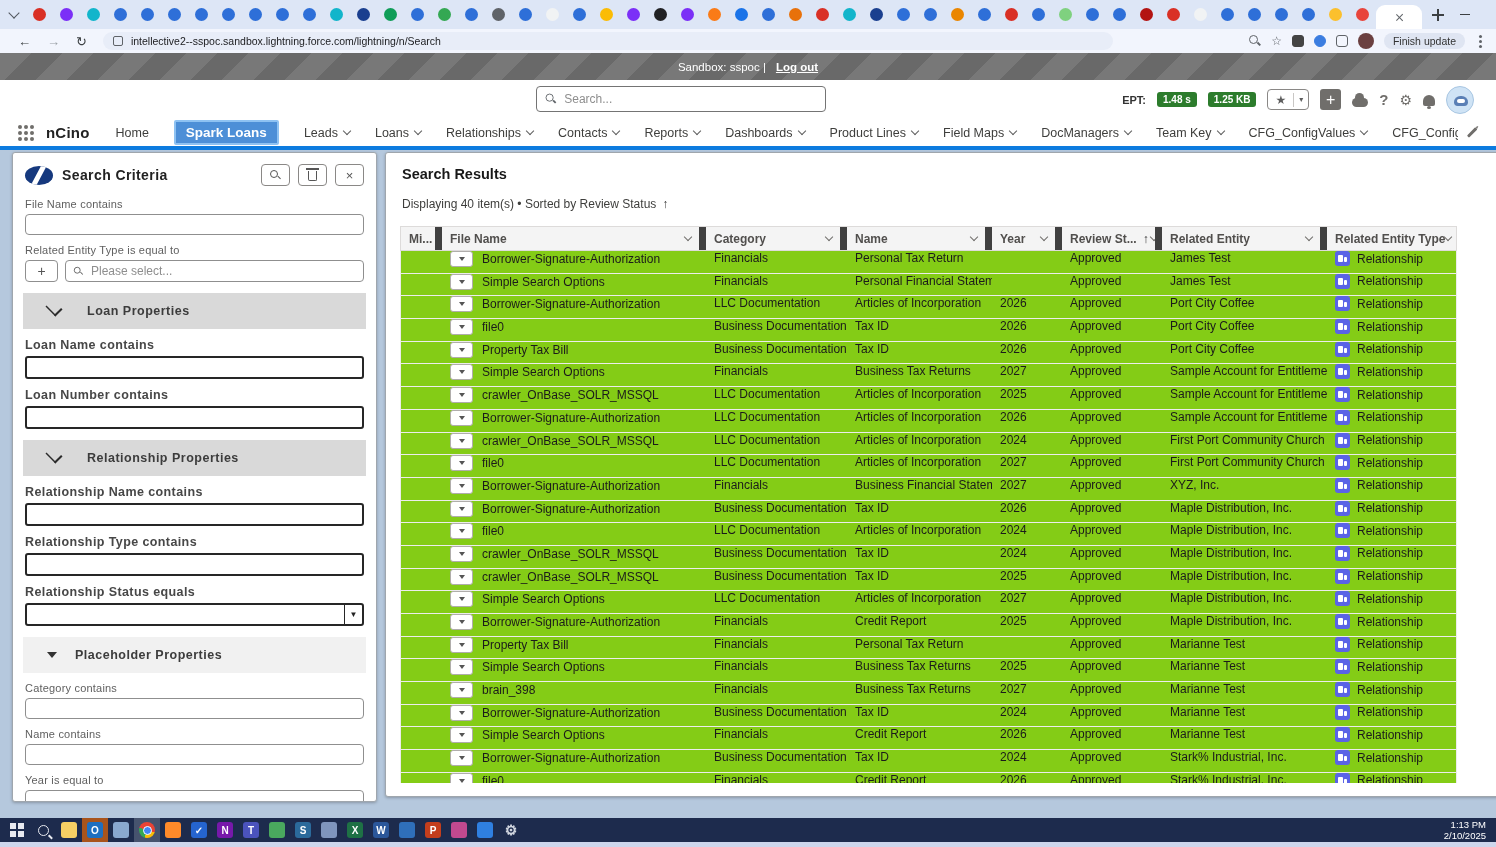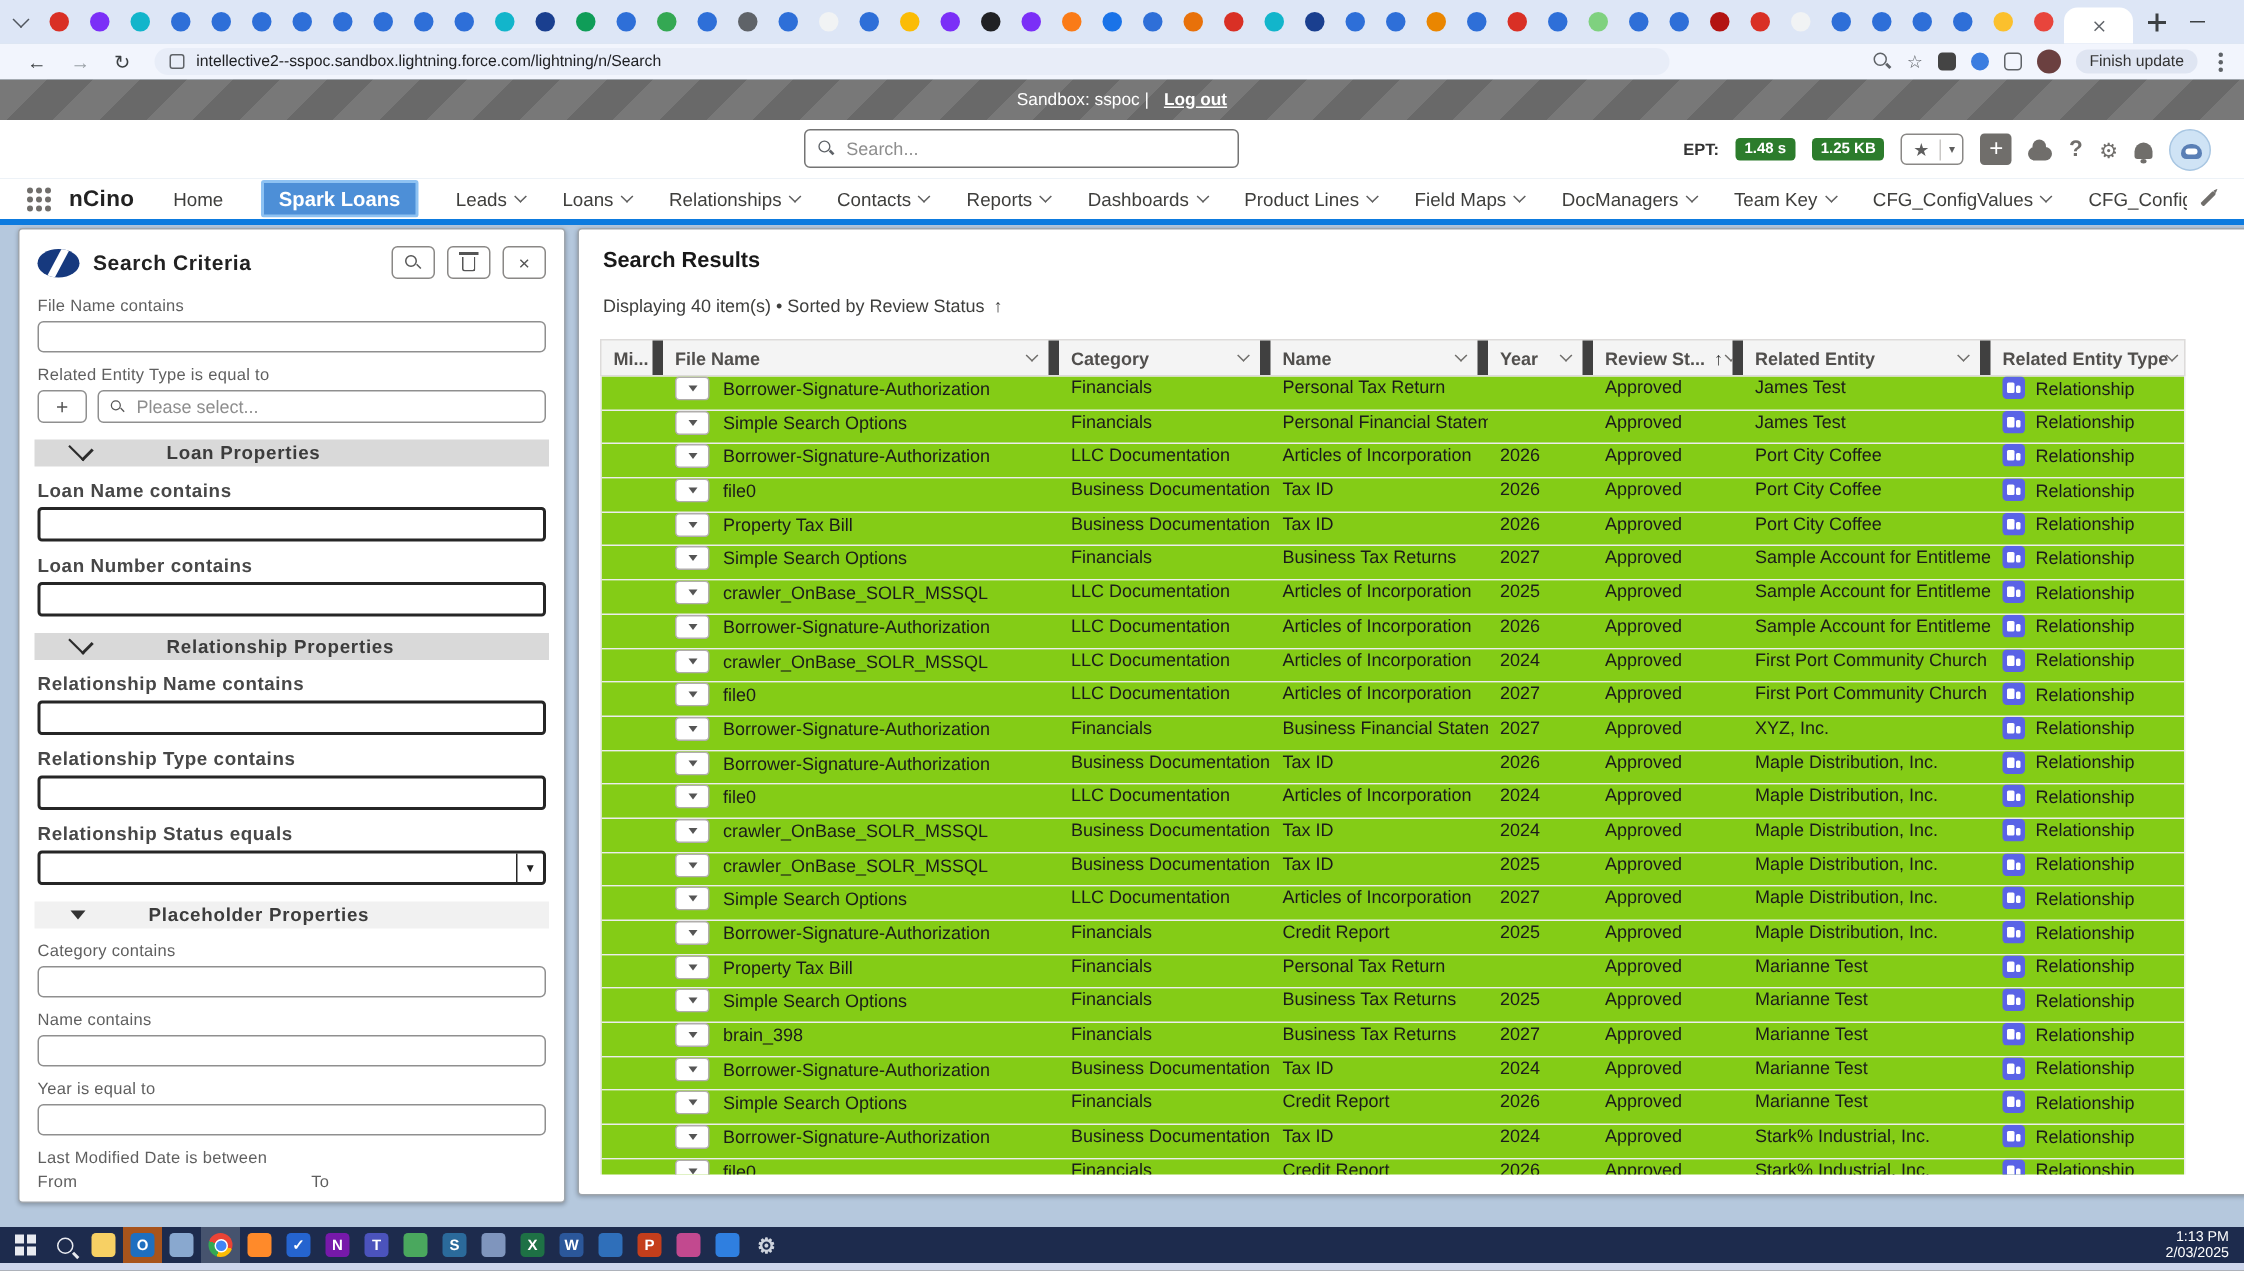--- a/index.html
+++ b/index.html
@@ -97,21 +97,21 @@
   .mag2:after{content:"";position:absolute;left:7px;top:7px;width:4px;height:1.4px;background:#555;transform:rotate(45deg);}
   .trash{position:relative;width:9px;height:10px;border:1.3px solid #555;border-top:none;border-radius:0 0 2px 2px;margin-top:2px;}
   .trash:before{content:"";position:absolute;left:-3px;top:-3px;width:13px;height:1.5px;background:#555;}
   .xglyph{font-size:13px;color:#555;line-height:1;}
   .f-label{font-size:11px;color:#5f5f5f;letter-spacing:.2px;margin:9px 0 4px 0;}
   .in-light{width:100%;height:21px;border:1px solid #8f8f8f;border-radius:4px;background:#fff;outline:none;padding:0 6px;font-size:12px;}
   .ret-row{display:flex;gap:7px;}
   .plus-btn{width:33px;height:22px;border:1px solid #8f8f8f;border-radius:4px;background:#fff;font-size:14px;color:#555;display:flex;align-items:center;justify-content:center;}
   .combo{flex:1;height:22px;border:1px solid #8f8f8f;border-radius:4px;display:flex;align-items:center;padding:0 7px;gap:7px;}
   .combo .ph{font-size:12px;color:#8e8e8e;}
-  .sec-hdr{height:18px;display:flex;align-items:center;margin:11px -2px 0 -2px;padding-left:24px;gap:24px;}
+  .sec-hdr{height:36px;display:flex;align-items:center;margin:11px -2px 0 -2px;padding-left:24px;}
   .sec-hdr.dark{background:#d9d9d9;}
   .sec-hdr.lite{background:#f1f1f1;}
   .wchev{width:14px;height:14px;border-right:2.6px solid #2b2b2b;border-bottom:2.6px solid #2b2b2b;transform:rotate(45deg) scale(1,.72);margin:-6px 26px 0 0;flex:none;}
   .tri{width:0;height:0;border-left:5px solid transparent;border-right:5px solid transparent;border-top:6px solid #333;margin-right:18px;flex:none;}
   .sec-title{font-size:12.5px;font-weight:bold;color:#3c3c3c;letter-spacing:.5px;}
   .b-label{font-size:12.5px;font-weight:bold;color:#474747;letter-spacing:.4px;margin:9px 0 4px 0;}
   .in-dark{width:100%;height:23px;border:2px solid #262626;border-radius:3px;background:#fff;outline:none;padding:0 6px;font-size:12px;}
   .sel-dark{width:100%;height:23px;border:2px solid #262626;border-radius:3px;background:#fff;display:flex;align-items:center;}
   .sel-caret{margin-left:auto;width:18px;height:100%;border-left:1.5px solid #262626;display:flex;align-items:center;justify-content:center;font-size:8px;color:#222;}
   .date-row{display:flex;gap:26px;}
@@ -983,18 +983,18 @@
         </span>
         <span class="tb-tile">
           <span class="tb-ic" style="background: rgb(47, 127, 224);"></span>
         </span>
         <span class="tb-tile">
           <span class="tb-ic tb-gear">⚙</span>
         </span>
       </div>
     <div class="clock">
       <div>1:13 PM</div>
-      <div>2/03/2025</div>
+      <div>2/10/2025</div>
     </div>
   </div>
   <div class="bottom-sliver"></div>
 
 </div>
 
 </body></html>

